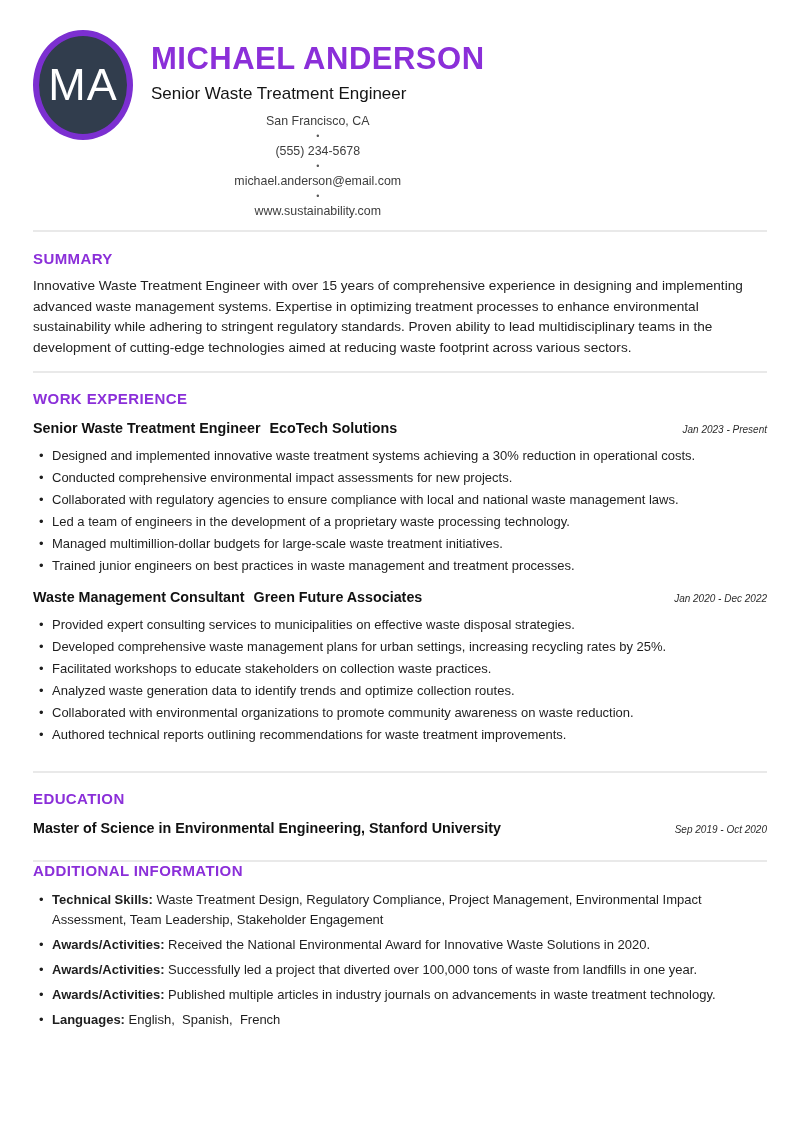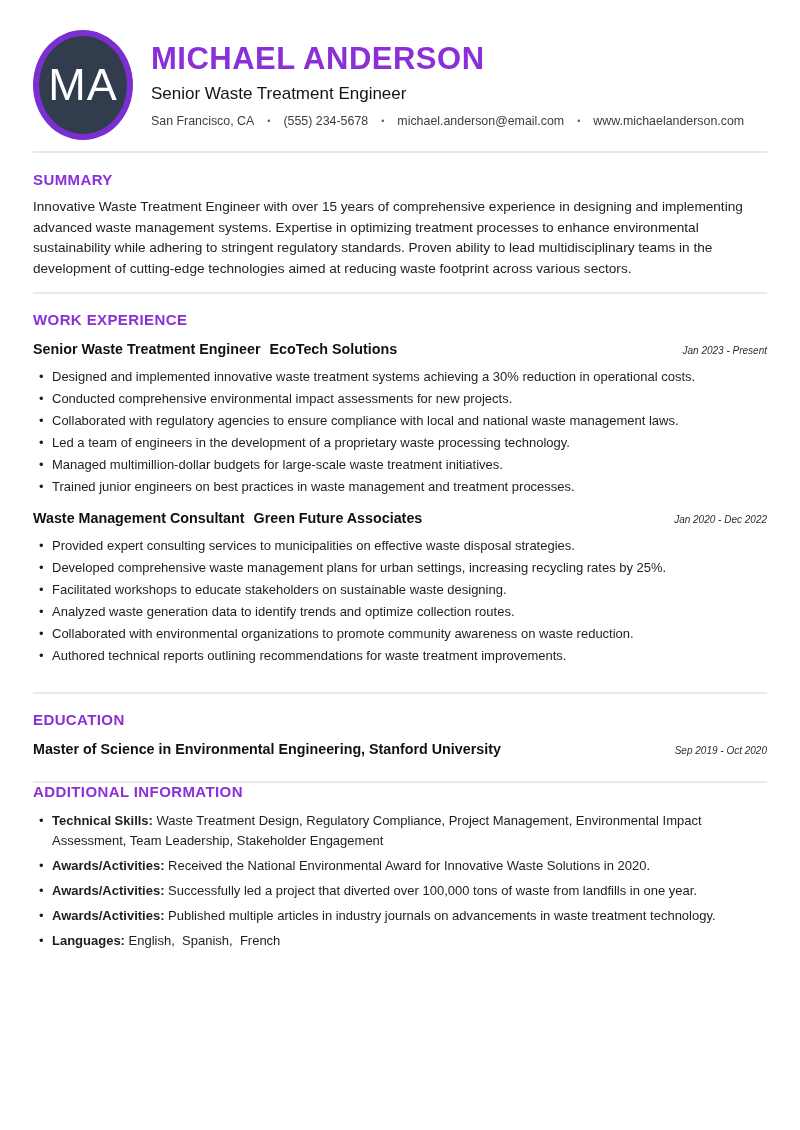--- a/index.html
+++ b/index.html
@@ -56,20 +56,21 @@
     color: #141414;
   }
   .contact {
     margin-top: 11px;
     font-size: 12.4px;
     line-height: 15px;
     color: #3d3d3d;
     display: flex;
     align-items: center;
     white-space: nowrap;
+    flex-direction: column;
   }
   .contact .sep {
     font-size: 9px;
     color: #5a5a5a;
     margin: 0 13px;
   }
 
   
   .divider {
     border: none;
@@ -163,21 +164,21 @@
     <div class="header-text">
       <h1 class="name">MICHAEL ANDERSON</h1>
       <div class="role">Senior Waste Treatment Engineer</div>
       <div class="contact">
         <span>San Francisco, CA</span>
         <span class="sep">•</span>
         <span>(555) 234-5678</span>
         <span class="sep">•</span>
         <span>michael.anderson@email.com</span>
         <span class="sep">•</span>
-        <span>www.michaelanderson.com</span>
+        <span>www.sustainability.com</span>
       </div>
     </div>
   </div>
 
   <hr class="divider d1">
 
   <div class="section">
     <h2 class="section-heading mt-18">SUMMARY</h2>
     <p class="summary-text">Innovative Waste Treatment Engineer with over 15 years of comprehensive experience in designing and implementing advanced waste management systems. Expertise in optimizing treatment processes to enhance environmental sustainability while adhering to stringent regulatory standards. Proven ability to lead multidisciplinary teams in the development of cutting-edge technologies aimed at reducing waste footprint across various sectors.</p>
   </div>
@@ -207,21 +208,21 @@
     <div>
       <div class="entry-header">
         <div class="entry-title">
           <span>Waste Management Consultant</span><span class="company">Green Future Associates</span>
         </div>
         <span class="entry-dates">Jan 2020 - Dec 2022</span>
       </div>
       <ul class="bullets">
         <li>Provided expert consulting services to municipalities on effective waste disposal strategies.</li>
         <li>Developed comprehensive waste management plans for urban settings, increasing recycling rates by 25%.</li>
-        <li>Facilitated workshops to educate stakeholders on sustainable waste designing.</li>
+        <li>Facilitated workshops to educate stakeholders on collection waste practices.</li>
         <li>Analyzed waste generation data to identify trends and optimize collection routes.</li>
         <li>Collaborated with environmental organizations to promote community awareness on waste reduction.</li>
         <li>Authored technical reports outlining recommendations for waste treatment improvements.</li>
       </ul>
     </div>
   </div>
 
   <hr class="divider d3">
 
   <div class="section">

